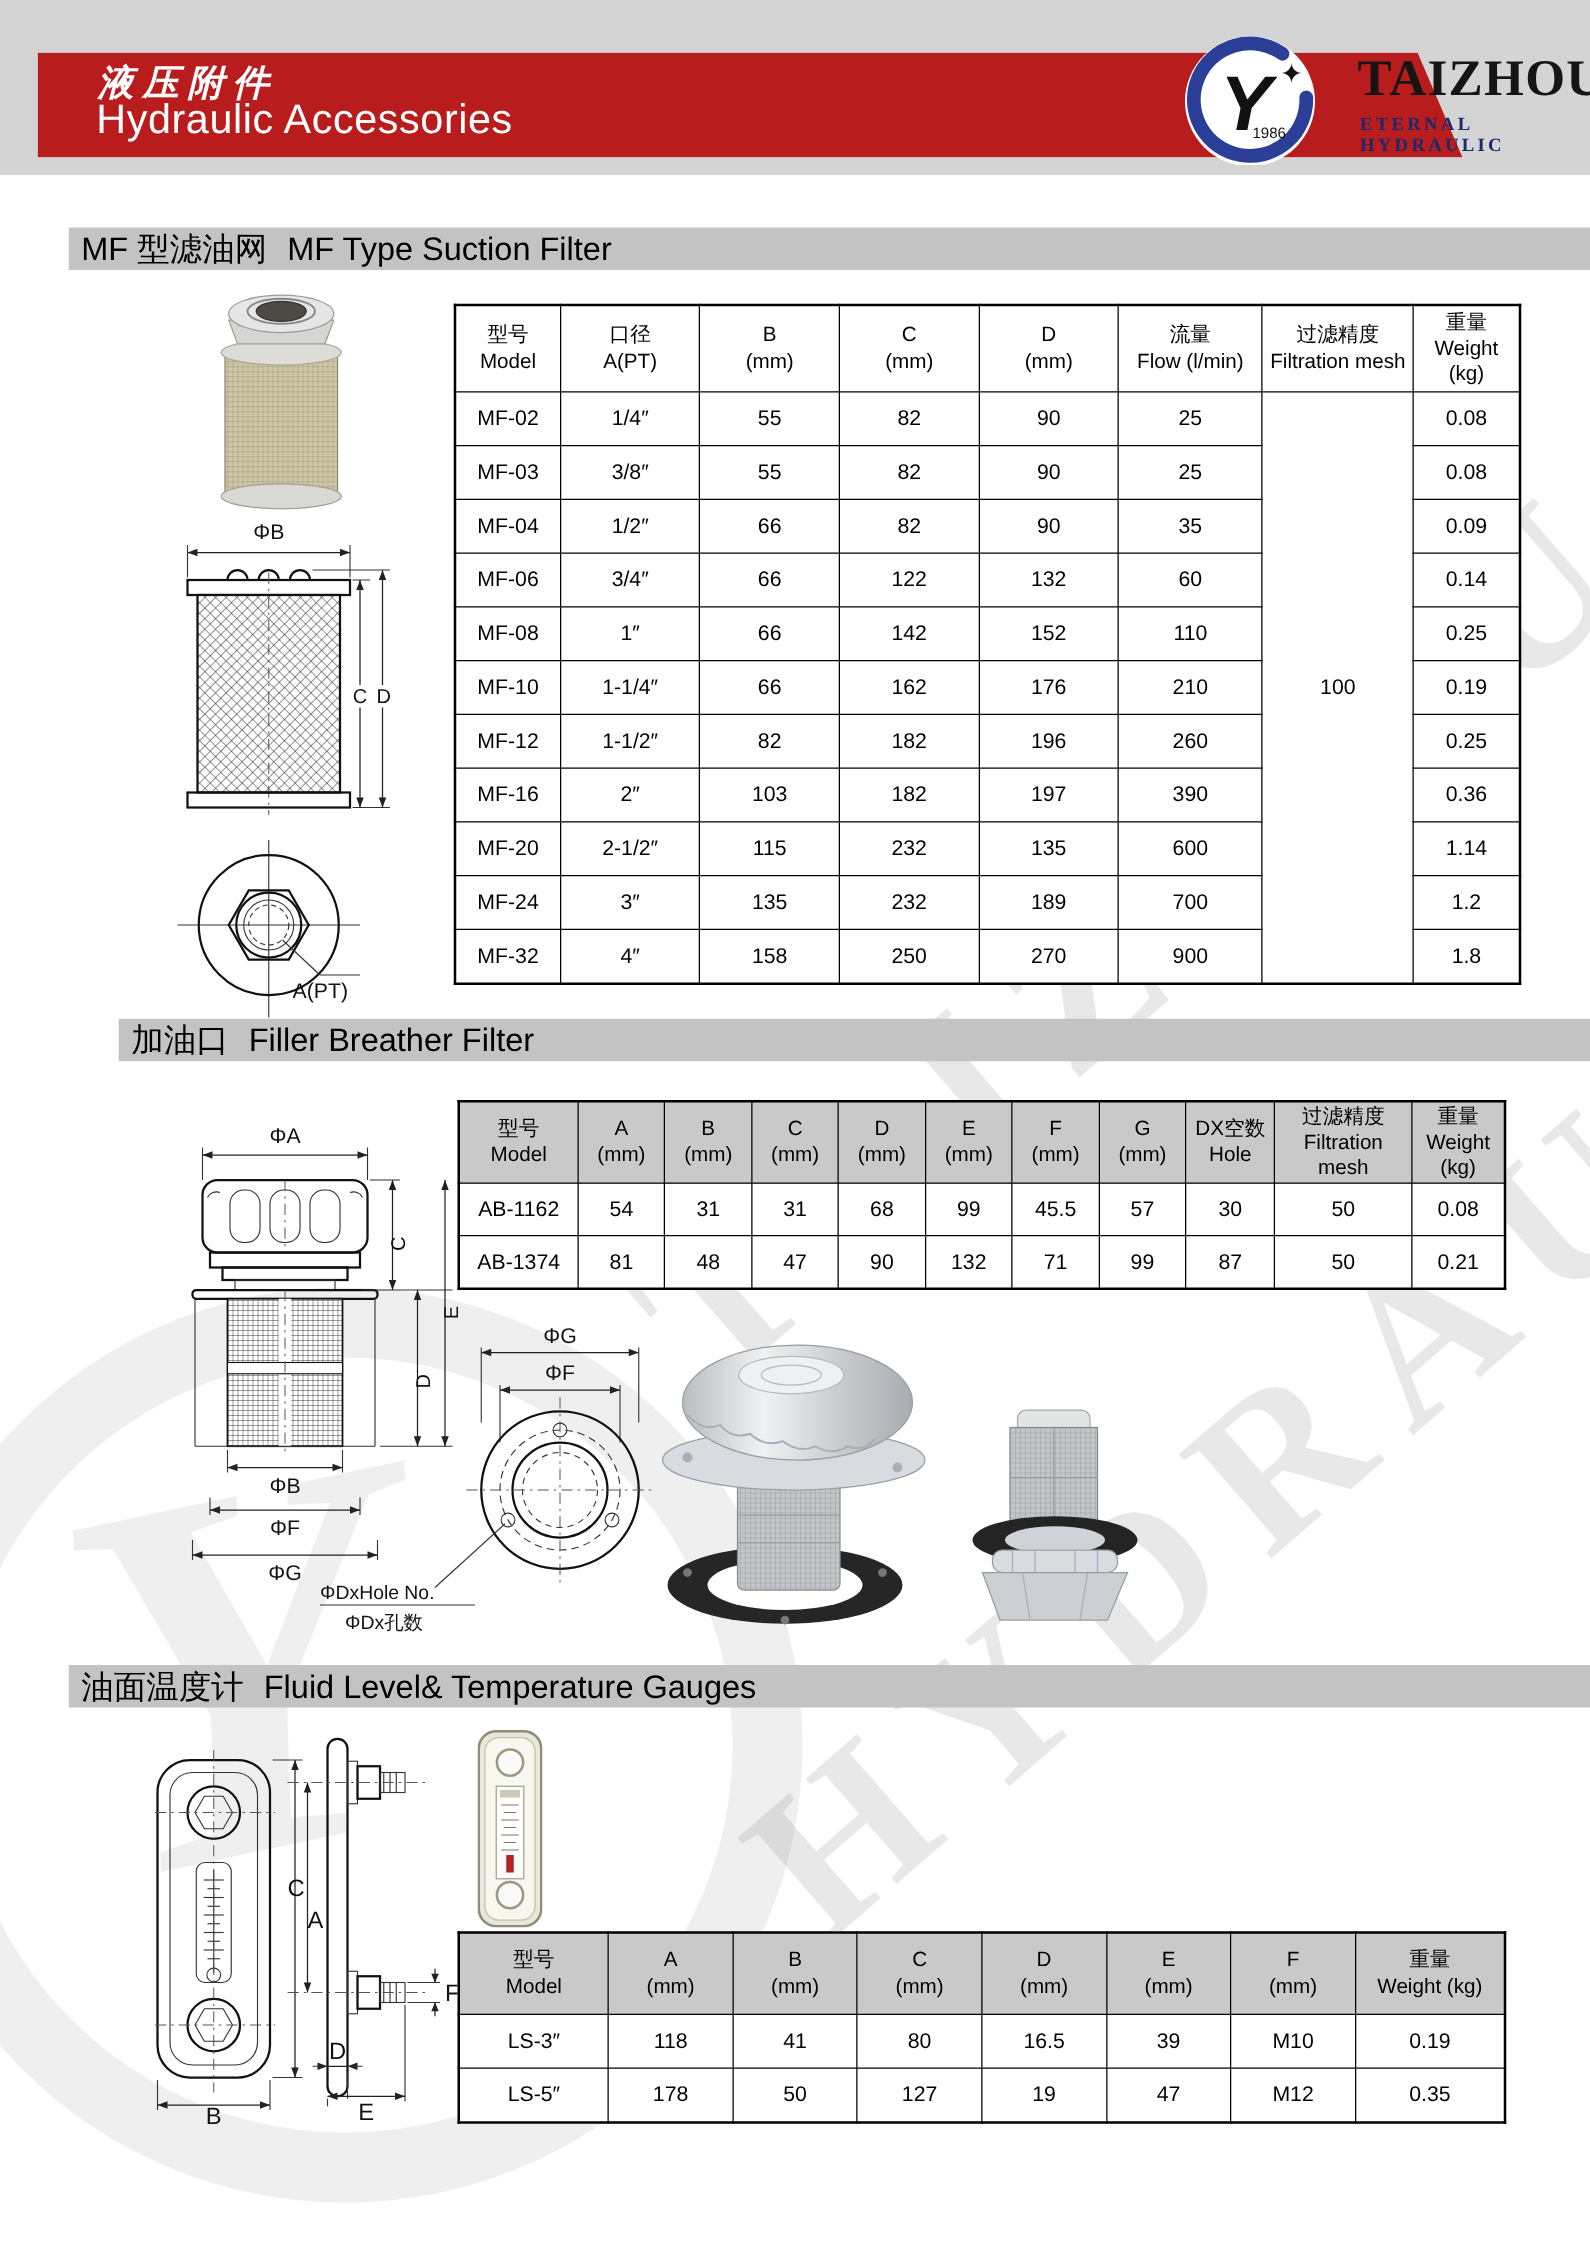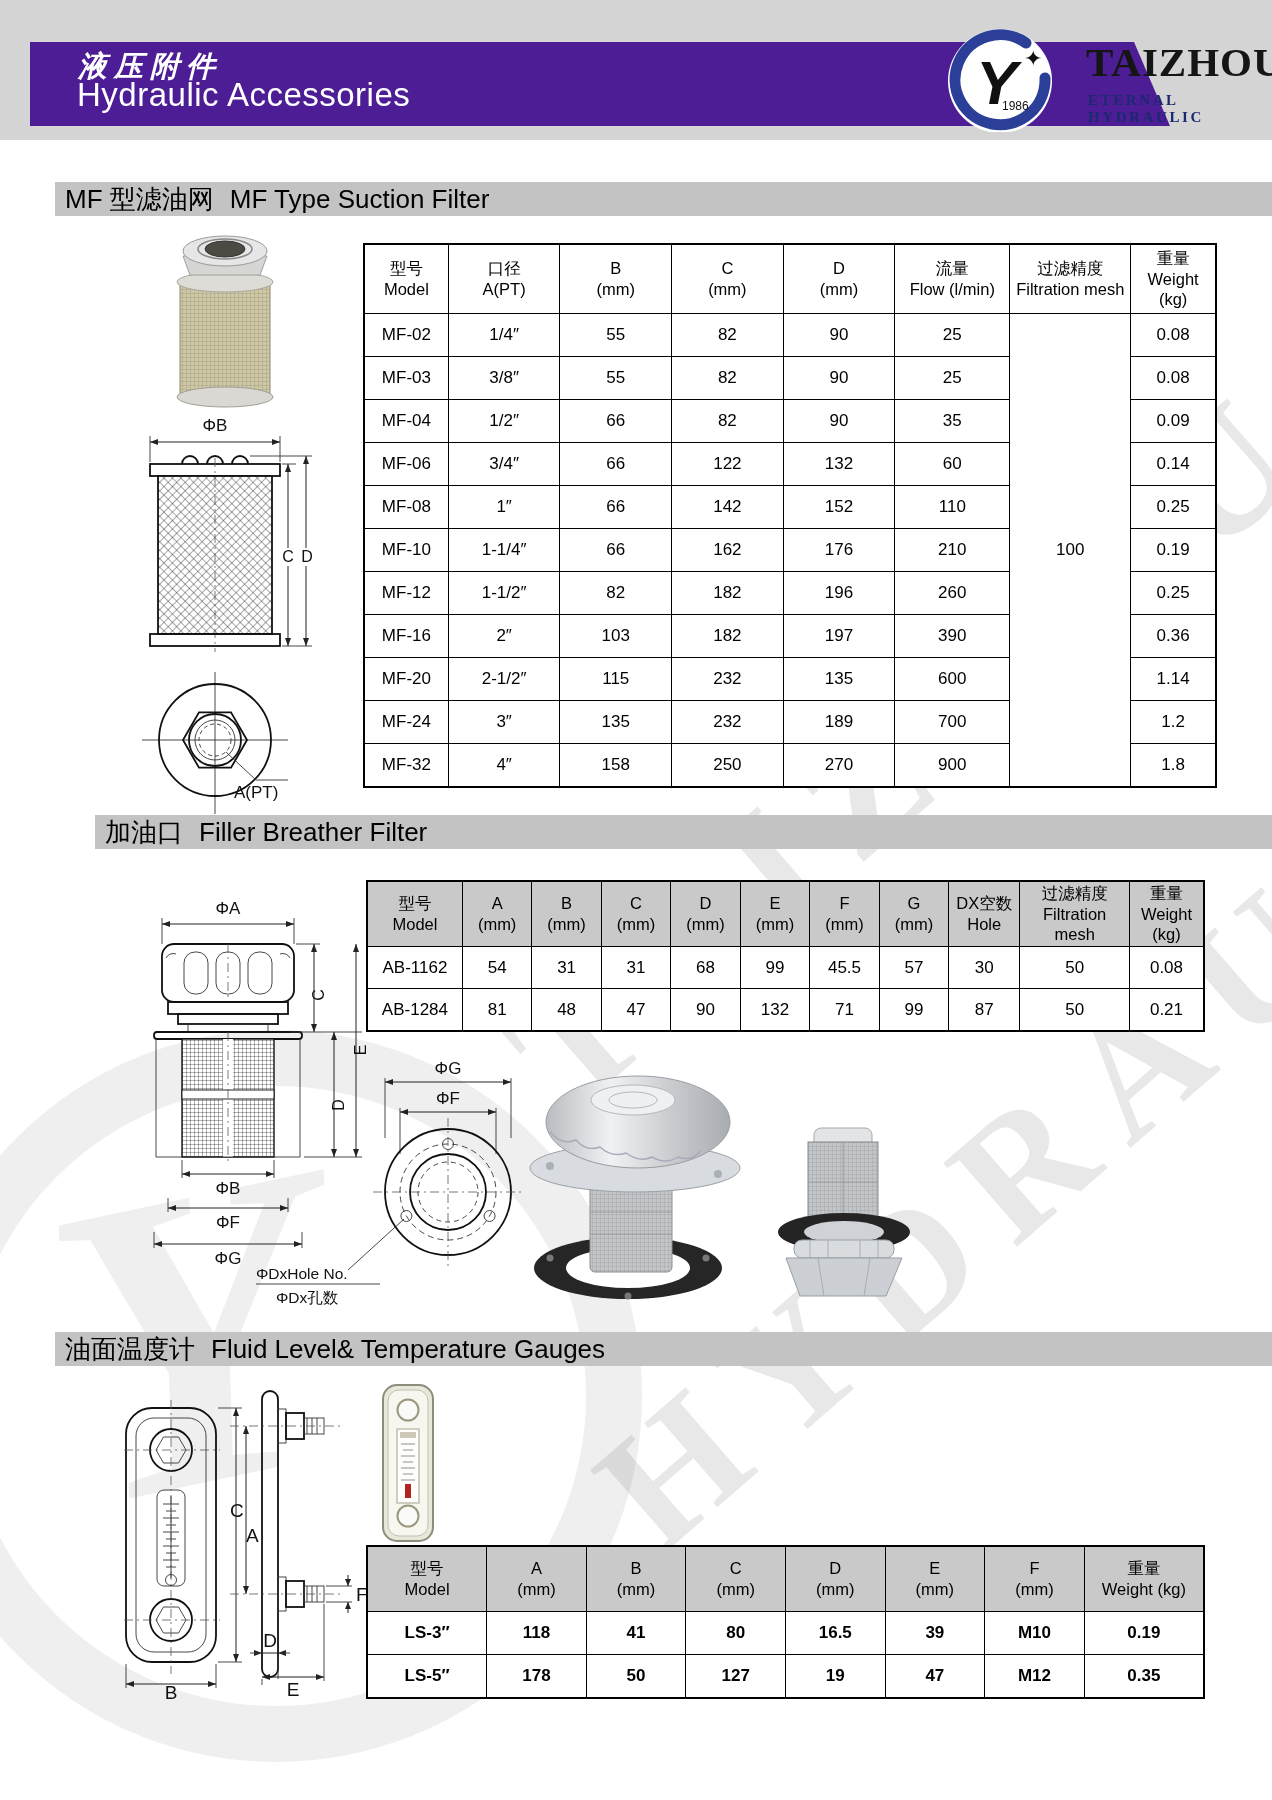--- a/index.html
+++ b/index.html
@@ -1,20 +1,20 @@
 <!DOCTYPE html>
 <html><head>
 <meta charset="utf-8">
 <style>
   html,body{margin:0;padding:0;background:#eee;}
   #page{position:relative;width:1272px;height:1800px;margin:0 auto;background:#fff;
         font-family:"Liberation Sans",sans-serif;overflow:hidden;}
   
   .top-band{position:absolute;left:0;top:0;width:1272px;height:140px;background:#d4d4d4;}
-  .banner{position:absolute;left:30px;top:42px;width:1140px;height:84px;background:#4c1d95;
+  .banner{position:absolute;left:30px;top:42px;width:1140px;height:84px;background:#b91c1c;
           clip-path:polygon(0 0,calc(100% - 36px) 0,100% 100%,0 100%);z-index:2;}
   .banner-zh{position:absolute;left:48px;top:5px;color:#fff;font-size:29px;font-style:italic;
              font-weight:bold;letter-spacing:7px;}
   .banner-en{position:absolute;left:47px;top:34px;color:#fff;font-size:33px;letter-spacing:.5px;}
   .logo{position:absolute;left:938px;top:26px;width:330px;height:106px;z-index:3;}
   .logo-brand{position:absolute;left:148px;top:12px;font-family:"Liberation Serif",serif;
               font-weight:bold;font-size:41px;color:#151515;letter-spacing:1px;}
   .logo-sub{position:absolute;left:150px;top:66px;font-family:"Liberation Serif",serif;
             font-weight:bold;font-size:15px;color:#1b2a6e;letter-spacing:2.6px;}
   
@@ -36,21 +36,21 @@
              font-weight:400;color:#000;padding:0 2px;}
   table.spec th{font-size:16.5px;}
   table.spec th div{line-height:1.25;}
   table.spec td{font-size:17px;}
   table.grey-head th{background:#c9c9c9;}
   #mf-table{left:363px;top:243px;width:854px;}
   #mf-table th{height:68px;}  #mf-table td{height:42px;}
   #ab-table{left:366px;top:880px;width:839px;}
   #ab-table th{height:64px;}  #ab-table td{height:41px;}
   #ls-table{left:366px;top:1545px;width:839px;}
-  #ls-table th{height:64px;}  #ls-table td{height:42px;font-weight:bold;}
+  #ls-table th{height:64px;}  #ls-table td{height:42px;}
   
   .art{position:absolute;z-index:1;}
   svg text{font-family:"Liberation Sans",sans-serif;fill:#111;}
   .dim{stroke:#222;stroke-width:1;}
   .thick{stroke:#111;stroke-width:1.8;fill:none;}
   .thin{stroke:#333;stroke-width:.9;fill:none;}
   .cl{stroke:#555;stroke-width:.8;stroke-dasharray:9 4 2 4;fill:none;}
 </style>
 </head>
 <body>
@@ -500,21 +500,21 @@
           <td>31</td>
           <td>68</td>
           <td>99</td>
           <td>45.5</td>
           <td>57</td>
           <td>30</td>
           <td>50</td>
           <td>0.08</td>
         </tr>
         <tr>
-          <td>AB-1284</td>
+          <td>AB-1374</td>
           <td>81</td>
           <td>48</td>
           <td>47</td>
           <td>90</td>
           <td>132</td>
           <td>71</td>
           <td>99</td>
           <td>87</td>
           <td>50</td>
           <td>0.21</td>

